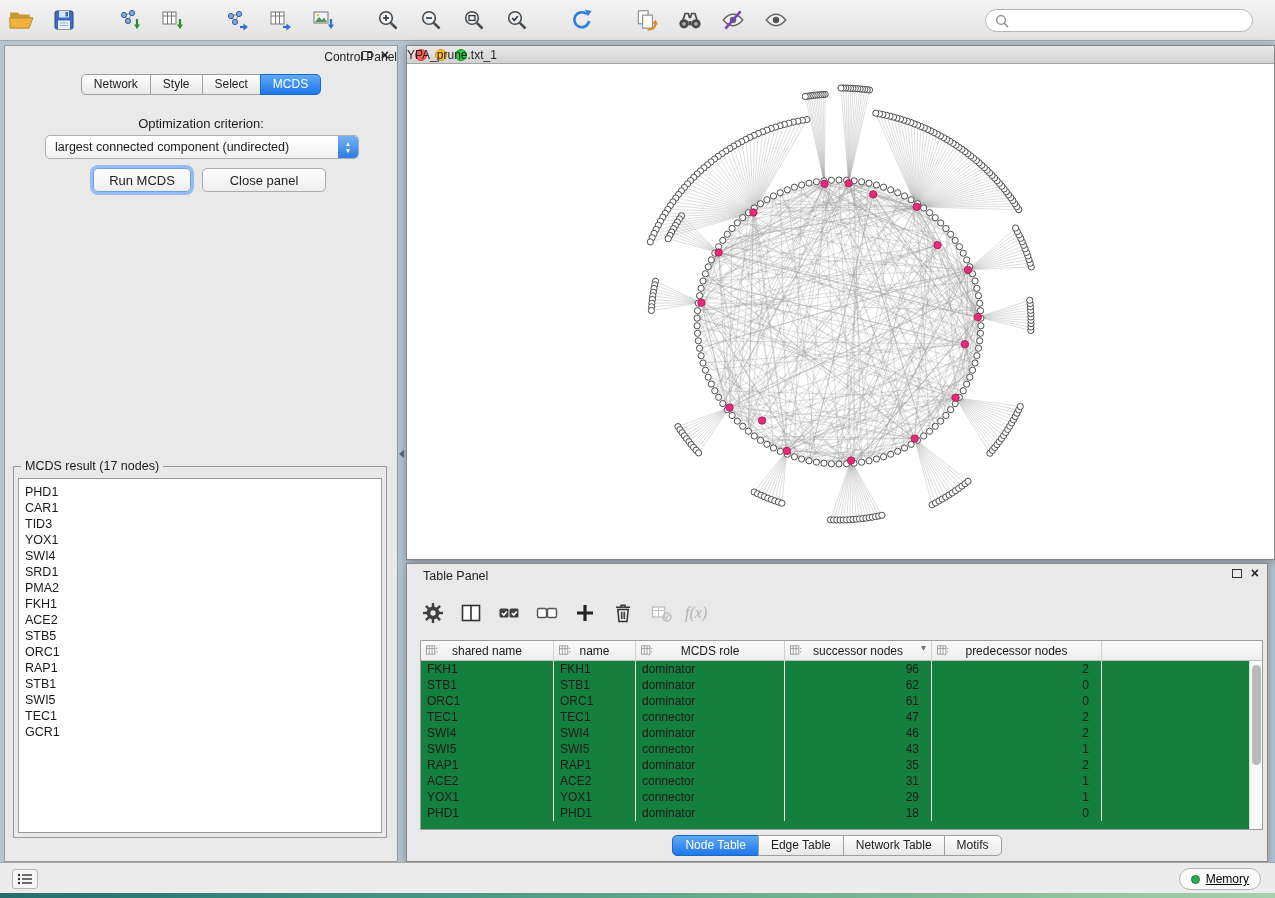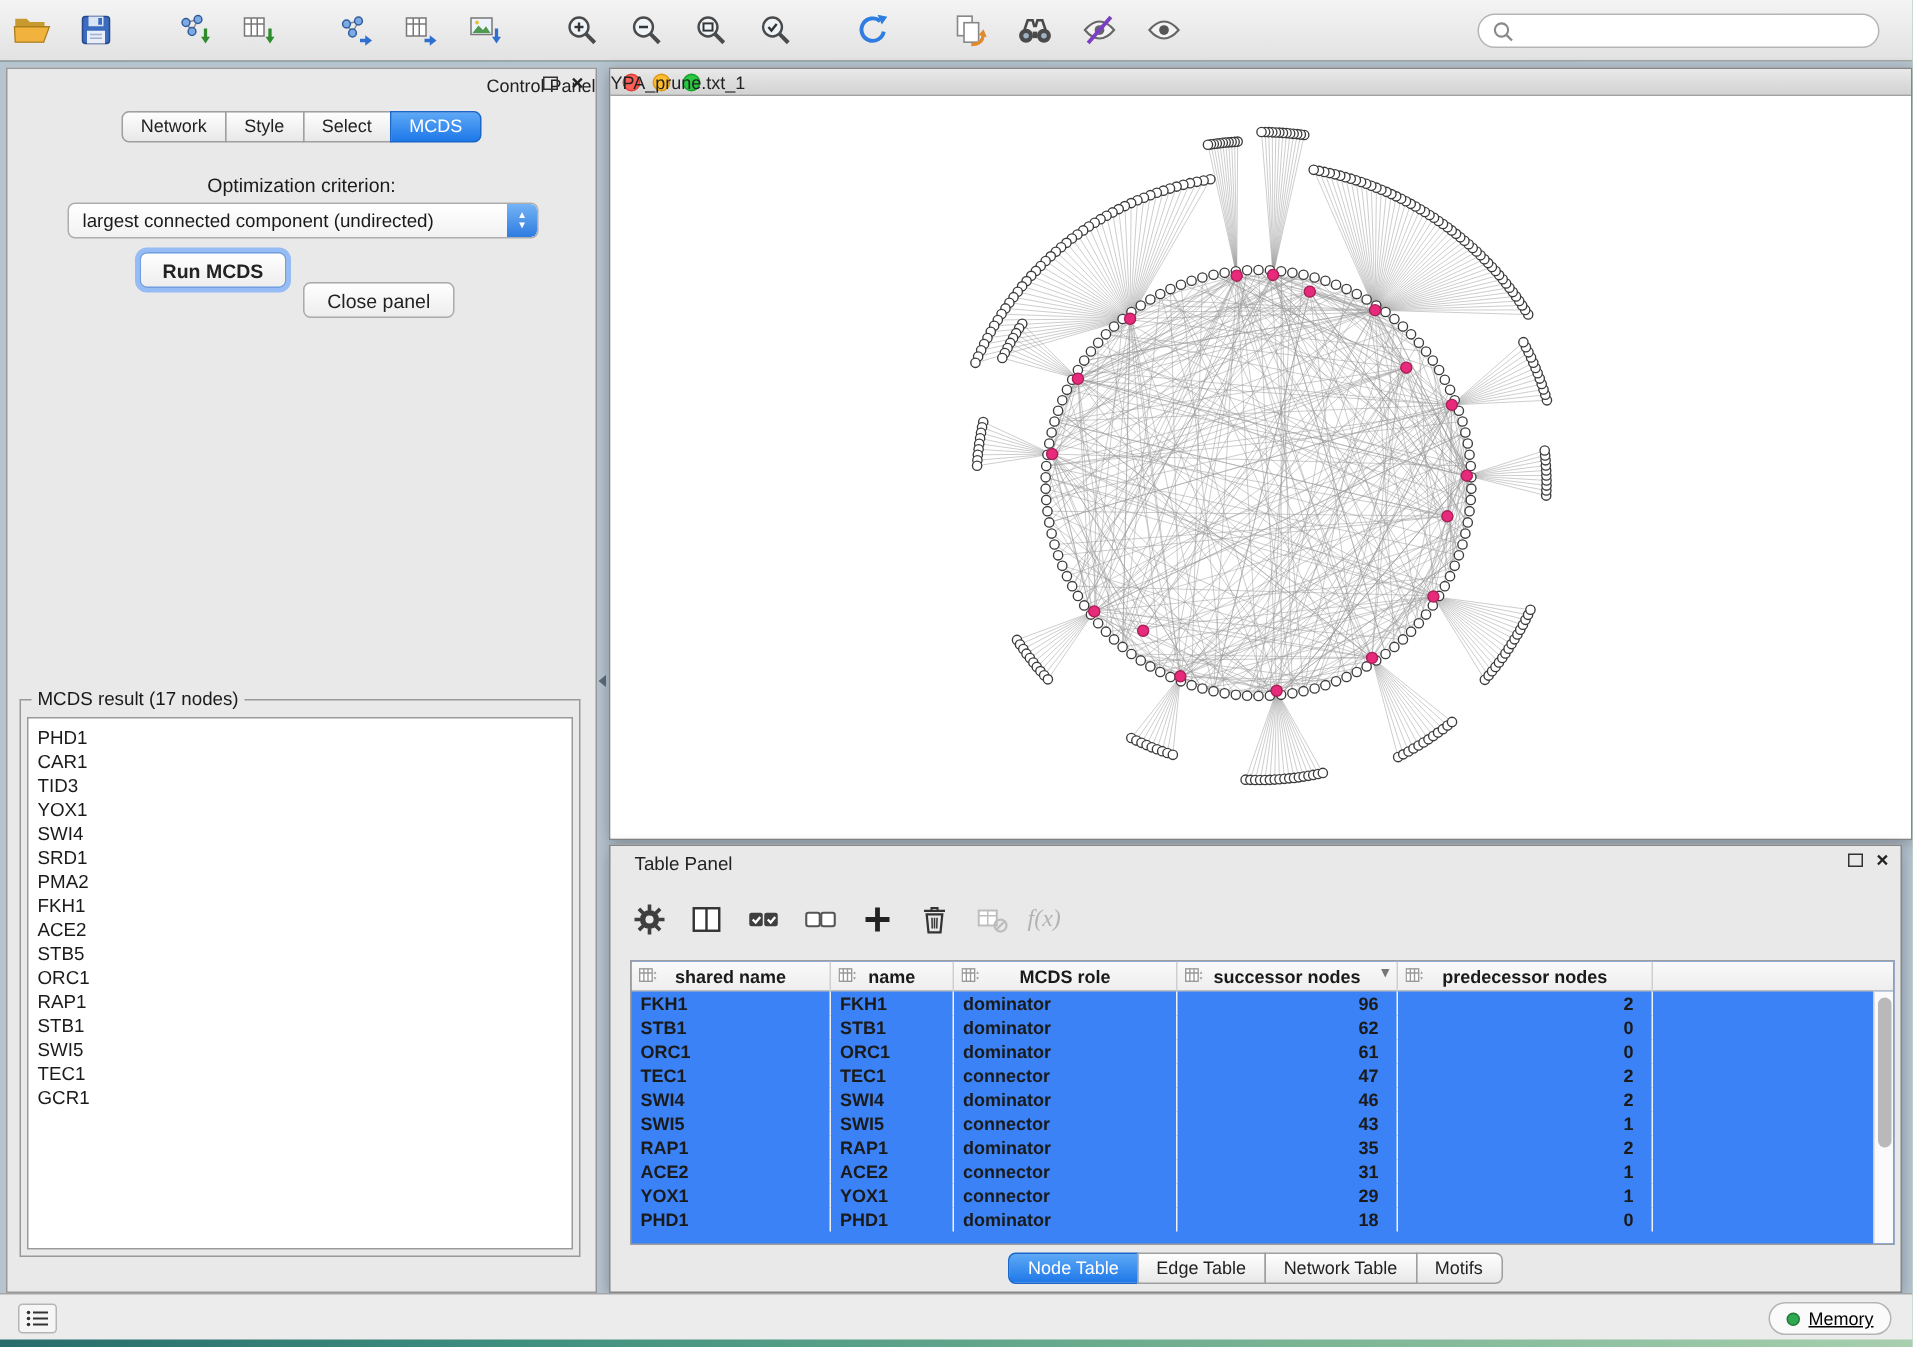--- a/index.html
+++ b/index.html
@@ -60,22 +60,22 @@
     position:absolute; right:0; top:0; bottom:0; width:20px; border-radius:0 4px 4px 0;
     background:linear-gradient(#74b3f6,#2e7ce0); color:#fff;
     display:flex; flex-direction:column; align-items:center; justify-content:center; font-size:6.5px; line-height:7px;
   }
   .mac-btn {
     position:absolute; height:24px; border:1px solid #ababab; border-radius:5px;
     background:linear-gradient(#ffffff,#ededed); font-size:13px; color:#222; cursor:pointer;
     font-family:"Liberation Sans",sans-serif;
   }
   .mac-btn.focus { box-shadow:0 0 0 3px rgba(105,165,250,.65); border-color:#6f9fe0; }
-  #run-btn { left:88px; top:122px; width:98px;font-weight:bold; }
-  #closepanel-btn { left:197px; top:122px; width:101px;margin-top:20px; }
+  #run-btn { left:88px; top:122px; width:98px; }
+  #closepanel-btn { left:197px; top:122px; width:124px; }
 
   .groupbox { position:absolute; left:8px; top:420px; width:374px; height:372px; border:1px solid #999; }
   .groupbox-label { position:absolute; top:-8px; left:7px; background:#e9e9e9; padding:0 4px; font-size:12.5px; }
   .mcds-list { position:absolute; left:4px; right:4px; top:11px; bottom:4px; background:#fff; border:1px solid #9a9a9a; padding:5px 6px; overflow:hidden; }
   .mcds-item { font-size:12.5px; line-height:16px; }
 
   
   .iframe { position:absolute; border:1px solid #878787; background:#e9e9e9; box-shadow:0 2px 9px rgba(0,0,0,.30); }
   #network-frame { left:406px; top:45px; width:869px; height:515px; }
   .net-titlebar { position:relative; height:18px; background:linear-gradient(#e9e9e9,#d2d2d2); border-bottom:1px solid #a2a2a2; }
@@ -86,21 +86,21 @@
   .light.yellow { background:#febc2e; border:1px solid #dd9a19; }
   .light.green { background:#28c840; border:1px solid #17a02c; }
   #net-canvas { position:absolute; left:0; top:18px; width:867px; height:495px; background:#fff; }
 
   #table-frame { left:406px; top:563px; width:862px; height:299px; }
   .tp-titlebar { position:relative; height:24px; font-size:12.5px; padding:5px 0 0 16px; color:#222; }
   .tp-toolbar { position:absolute; left:12px; top:27px; height:44px; display:flex; align-items:center; gap:10px; }
   .tpb { width:28px; height:28px; border:none; background:transparent; display:flex; align-items:center; justify-content:center; padding:0; cursor:pointer; }
   .fx { font-family:"Liberation Serif",serif; font-style:italic; font-size:16px; color:#b3b3b3; }
 
-  #table-box { position:absolute; left:13px; top:76px; width:843px; height:190px; background:#3b82f6; border:1px solid #9d9d9d; overflow:hidden;font-weight:bold; }
+  #table-box { position:absolute; left:13px; top:76px; width:843px; height:190px; background:#15803d; border:1px solid #9d9d9d; overflow:hidden; }
   .thead-row { position:relative; height:20px; background:linear-gradient(#fafafa,#eeeeee); border-bottom:1px solid #bdbdbd; display:flex; }
   .thead-cell { position:relative; height:20px; border-right:1px solid #cfcfcf; font-size:12px; display:flex; align-items:center; justify-content:center; }
   .th-icon { position:absolute; left:5px; top:4px; }
   .th-arrow { position:absolute; right:5px; top:1px; font-size:10px; color:#777; }
   .trow { display:flex; height:16px; }
   .tcell { height:16px; line-height:16px; font-size:12px; padding-left:6px; border-right:1px solid #f1f1f1; overflow:hidden; white-space:nowrap; }
   .tcell.num { text-align:right; padding-right:12px; padding-left:0; }
   .c0 { width:133px; } .c1 { width:82px; } .c2 { width:149px; } .c3 { width:147px; } .c4 { width:170px; }
   .vscroll { position:absolute; top:20px; right:0; bottom:0; width:13px; background:#fafafa; border-left:1px solid #e0e0e0; }
   .vthumb { position:absolute; top:4px; left:2px; width:9px; height:100px; background:#b9b9b9; border-radius:5px; }

